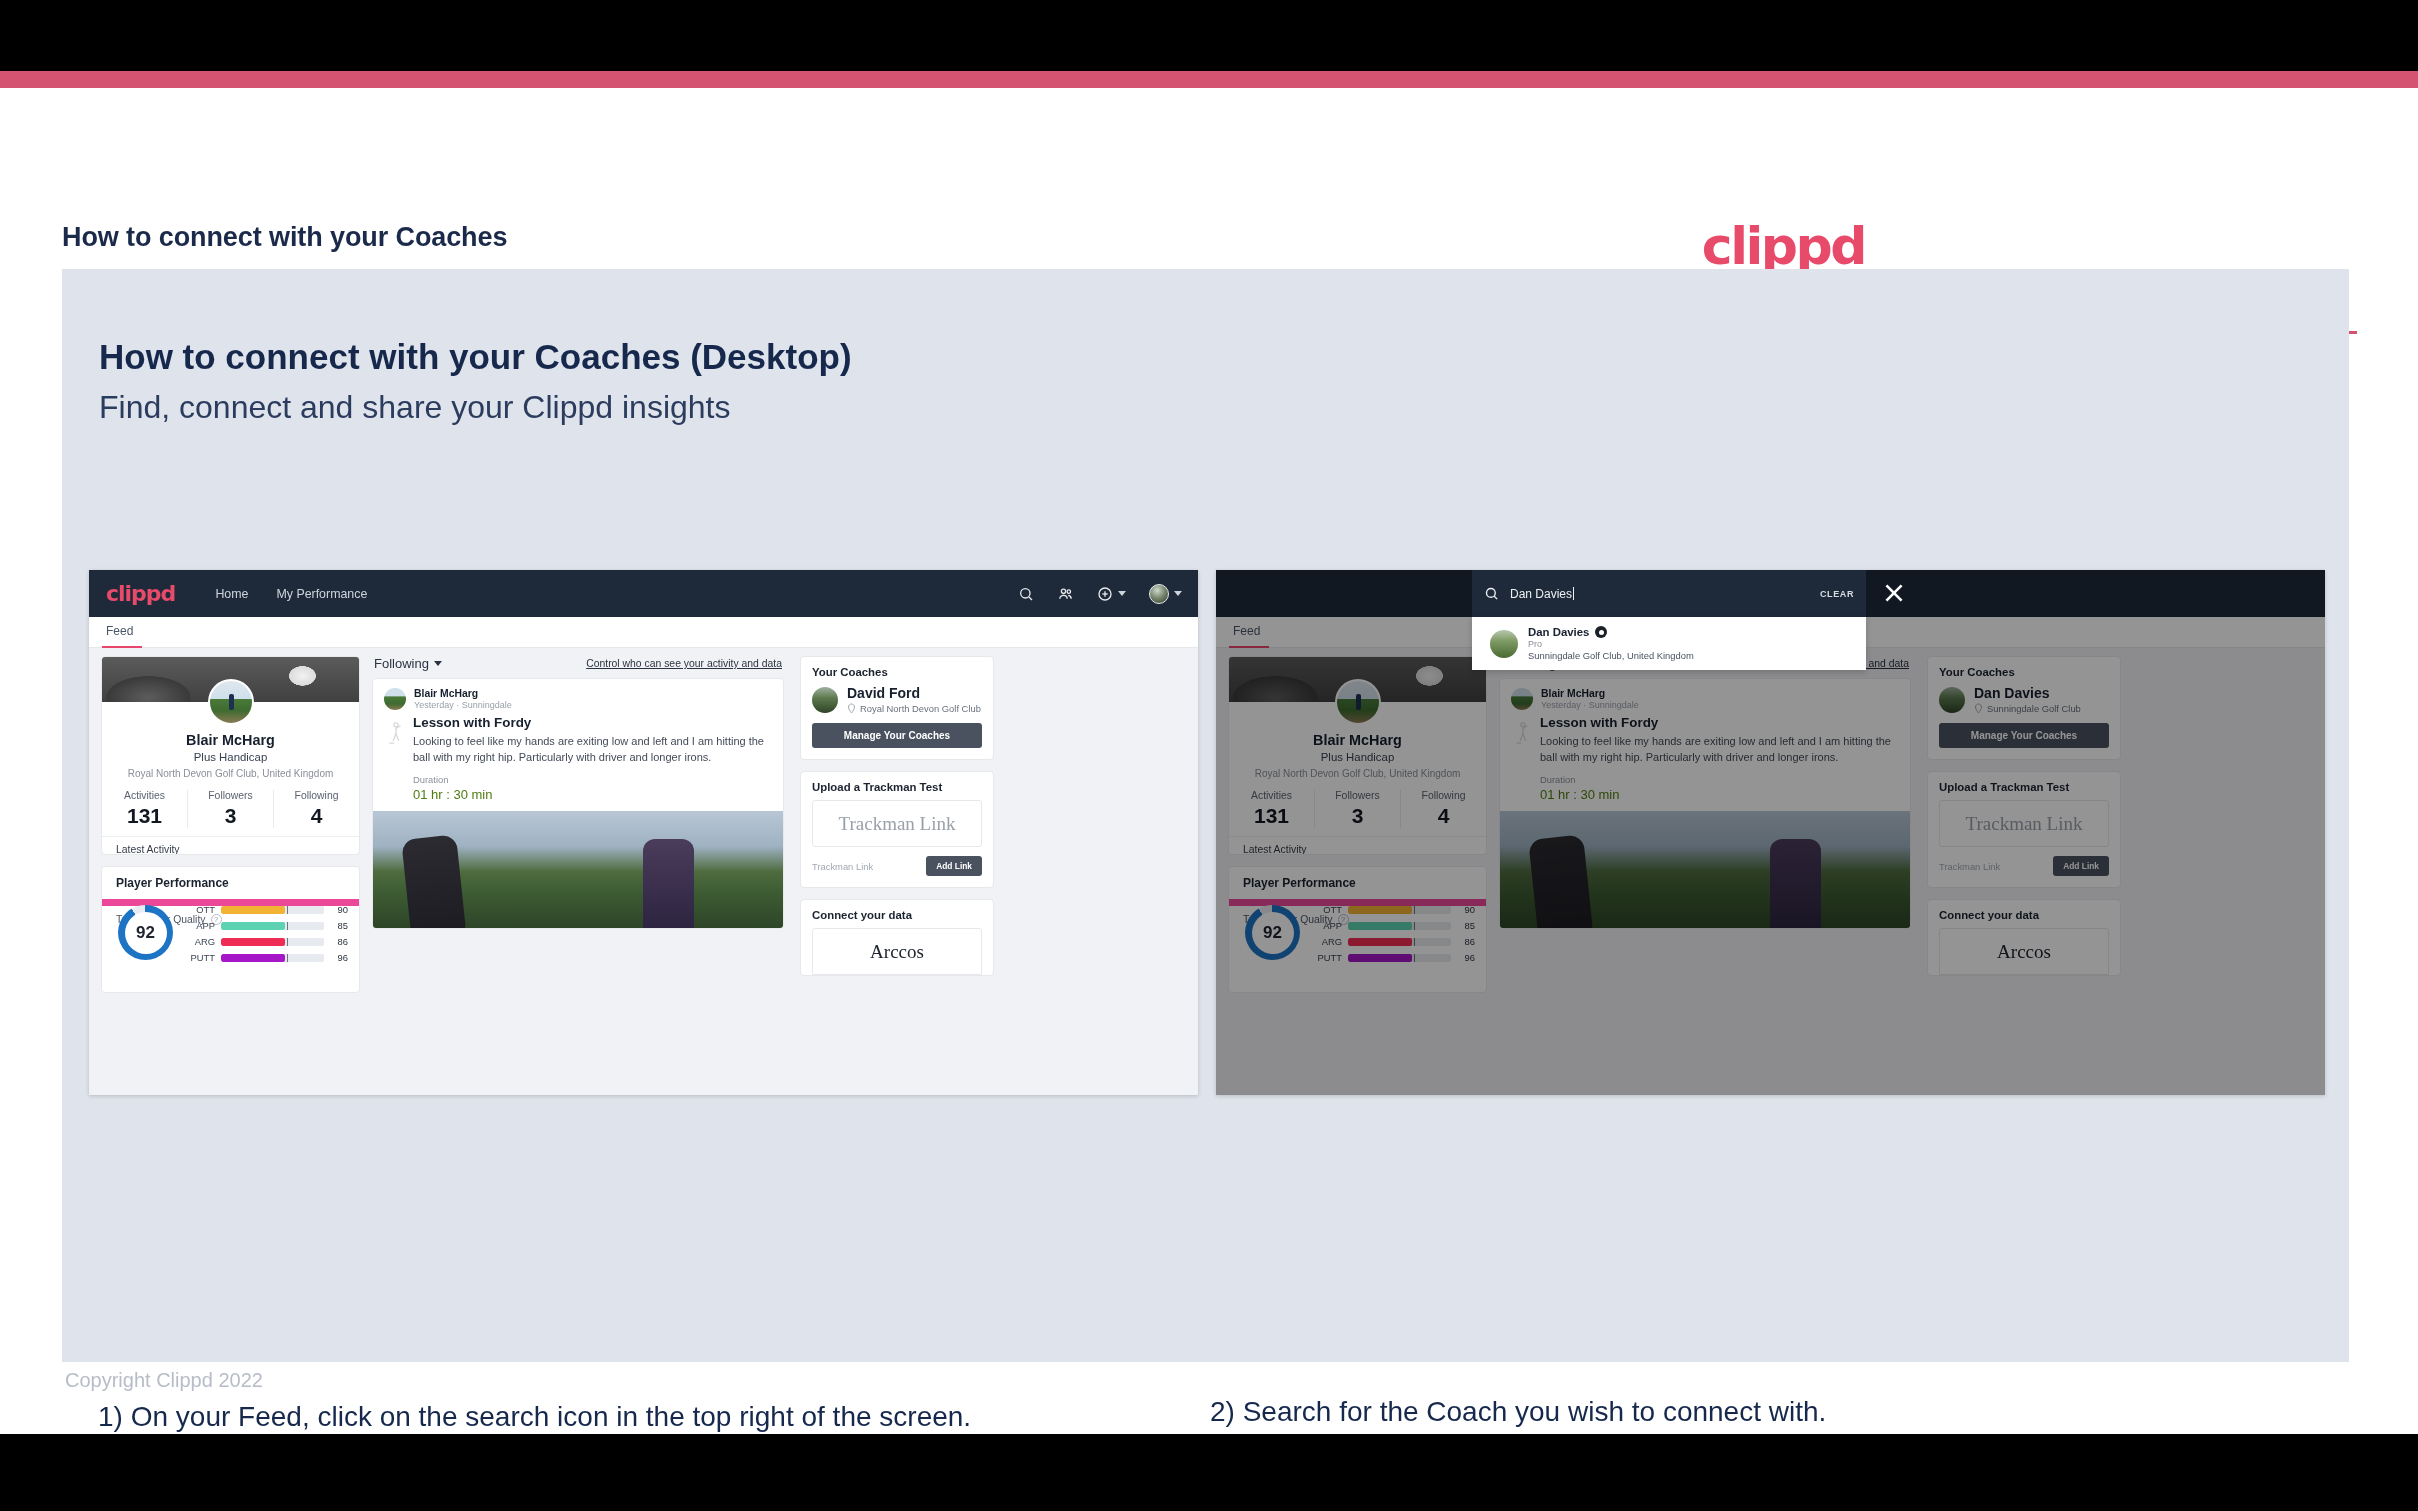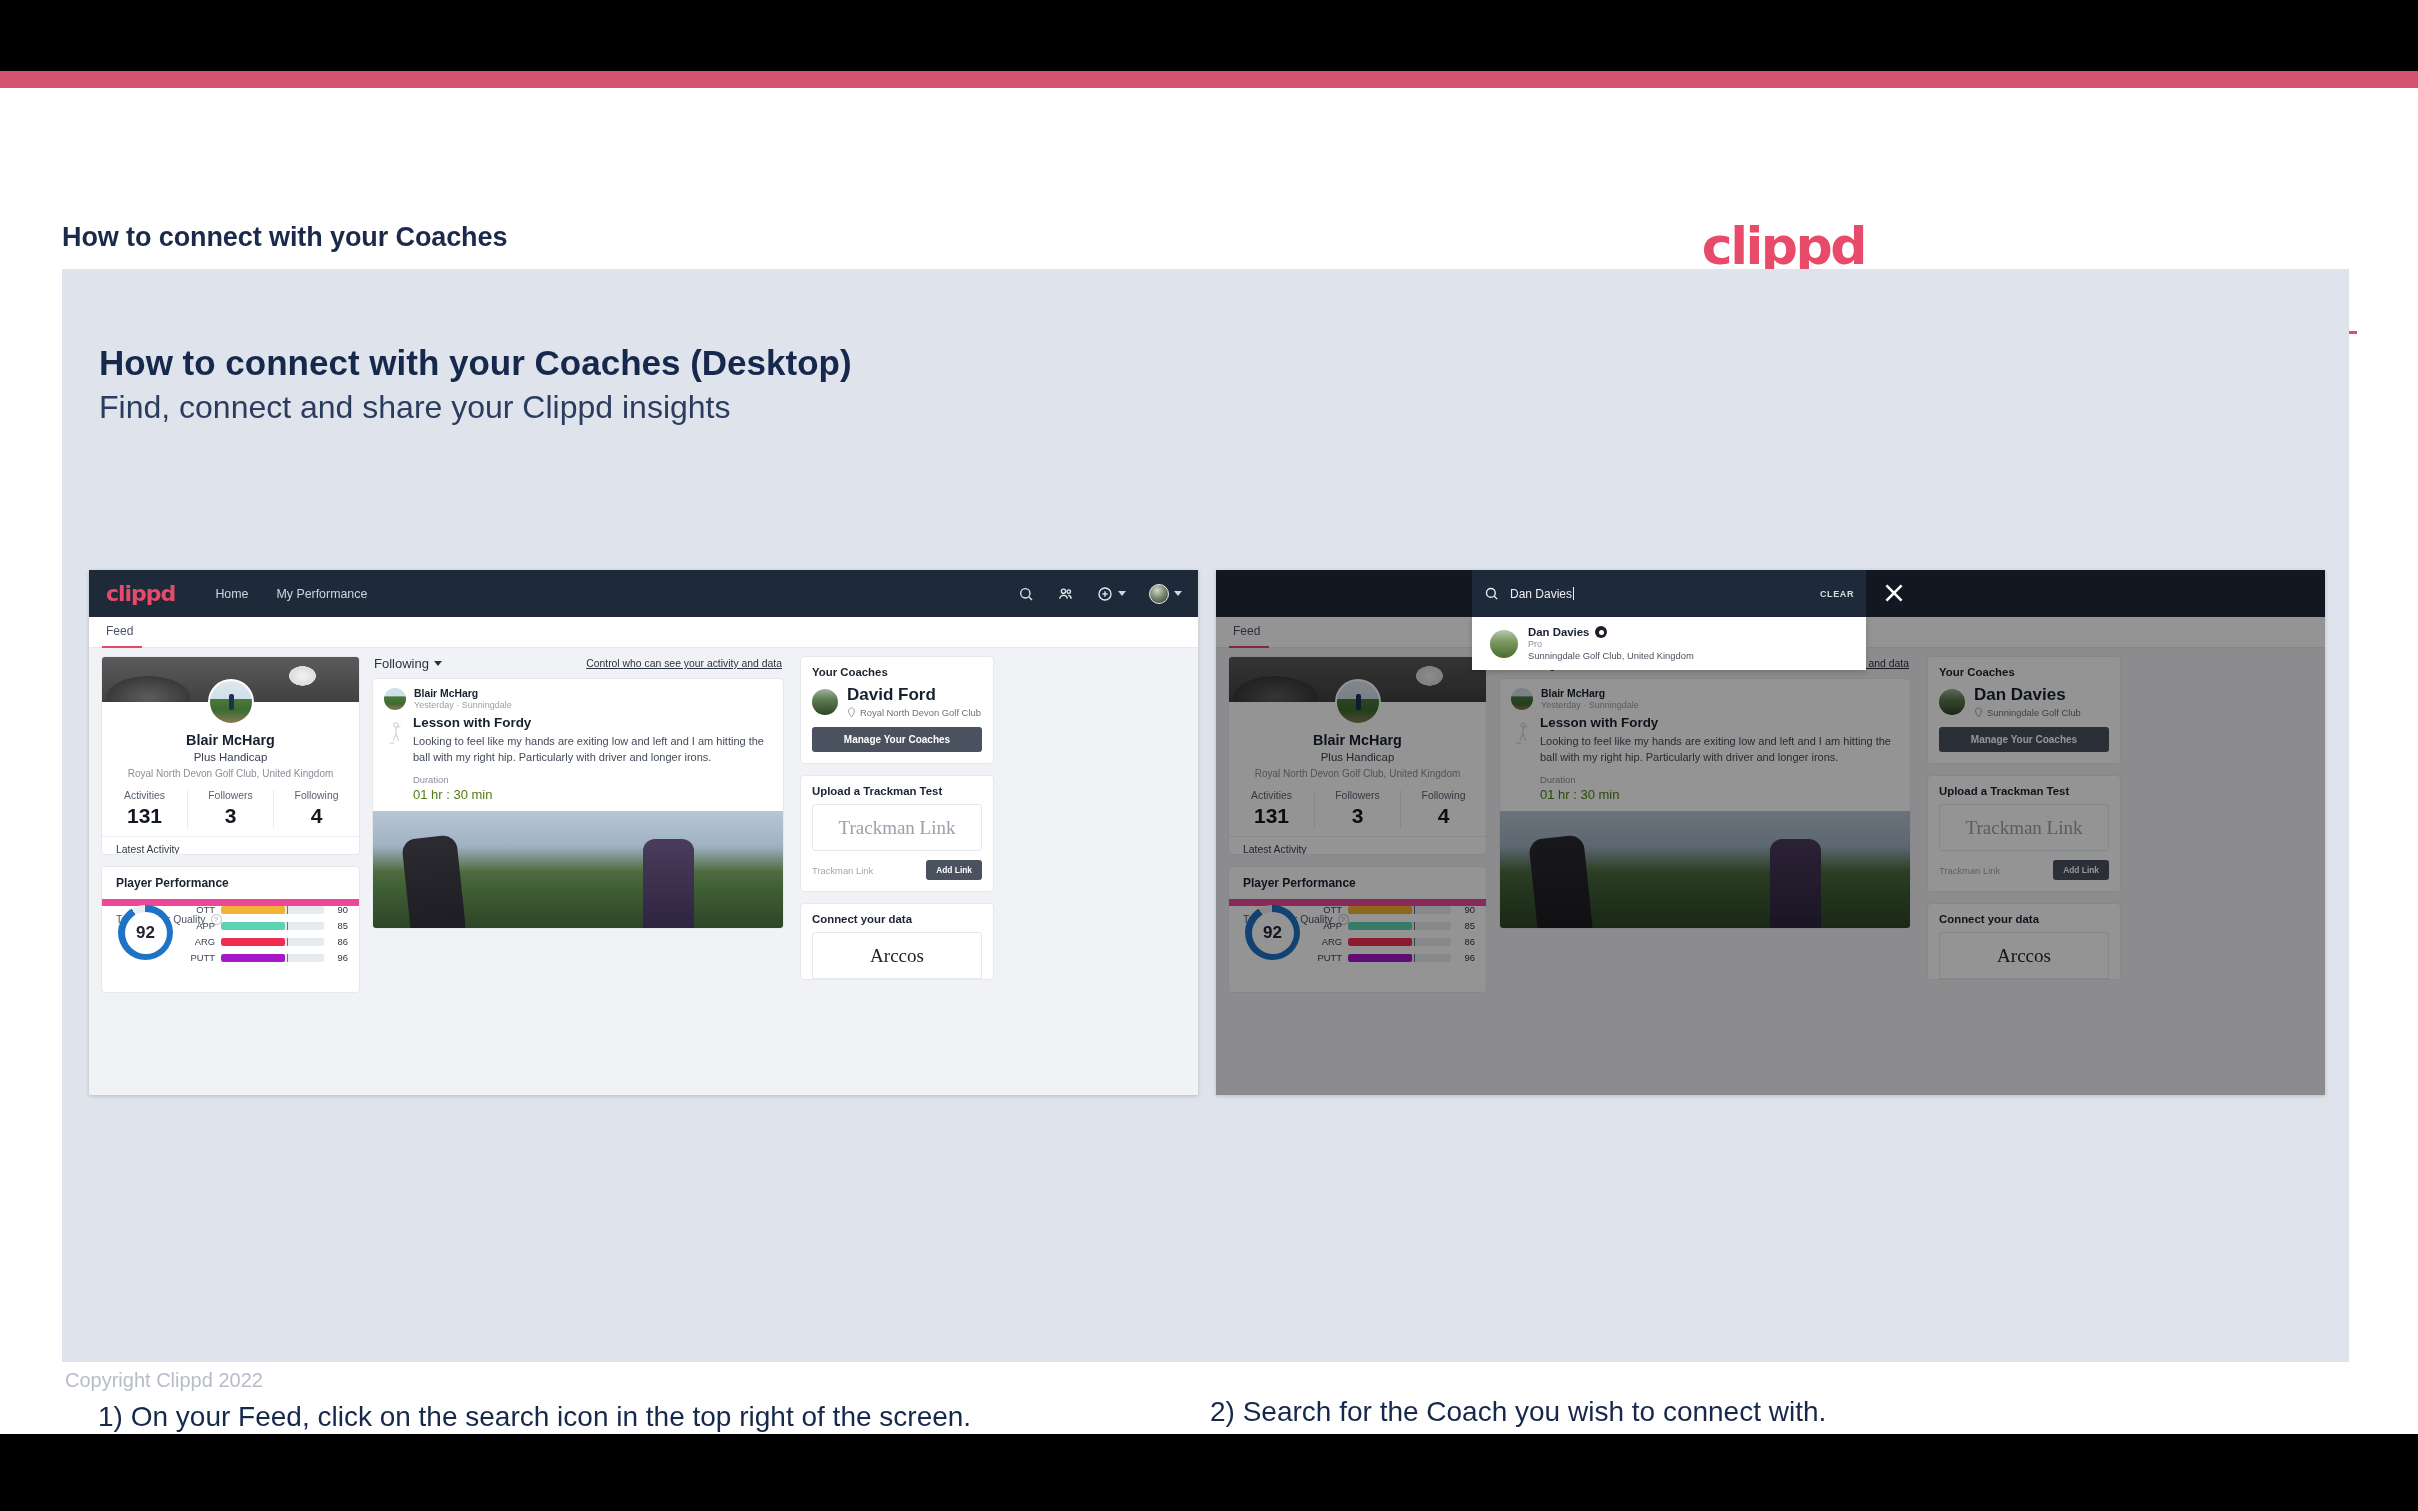--- a/index.html
+++ b/index.html
@@ -33,21 +33,21 @@
     position:absolute; left:62px; top:243px; width:2295px; height:3px;
     background:#d35371;
   }
 
   
   .panel {
     position:absolute; left:62px; top:269px; width:2287px; height:1093px;
     background:#dfe3eb;
   }
   .panel-title {
-    position:absolute; left:37px; top:74px;
+    position:absolute; left:37px; top:68px;
     font-size:35px; font-weight:700; color:#16294d;
   }
   .panel-sub {
     position:absolute; left:37px; top:112px;
     font-size:32px; font-weight:400; color:#2b3c5e;margin-top:8px;
   }
 
   
   .caption {
     position:absolute; font-size:28px; line-height:1.33; color:#16294d; font-weight:400;
@@ -193,21 +193,21 @@
     border-radius:12px 12px 4px 4px;
   }
 
   
   .col-right { position:absolute; left:711px; top:8px; width:194px; }
   .rcard { width:194px; background:#fff; border:1px solid #e6e8ec; border-radius:4px; margin-bottom:11px; }
   .rhead { font-size:11.4px; font-weight:700; color:#1b2330; padding:9px 11px 7px; }
   .coach-row { display:flex; align-items:center; gap:9px; padding:0 11px 9px; }
   .coach-av { width:26px;height:26px;border-radius:50%;flex:none;
     background:linear-gradient(180deg,#9fb2a0 0%, #5c7a4e 42%, #2f4429 100%); }
-  .coach-name { font-size:17px; font-weight:700; color:#17202e; }
+  .coach-name { font-size:14px; font-weight:700; color:#17202e; }
   .coach-club { font-size:9.4px; color:#6b727e; display:flex; gap:4px; margin-top:2px; }
   .btn-dark {
     display:block; margin:0 11px 11px; padding:7px 0; text-align:center;
     background:#4a5260; color:#fff; font-size:10px; font-weight:700; border-radius:3px;
   }
   .trackman-box { margin:0 11px 9px; border:1px solid #e6e8ec; border-radius:3px; height:47px;
     display:flex;align-items:center;justify-content:center;
     font-family:"Liberation Serif", serif; font-size:19px; color:#9aa0aa; }
   .tm-row { display:flex; align-items:center; justify-content:space-between; padding:0 11px 11px; }
   .tm-ph { font-size:9.4px; color:#a2a8b2; }

